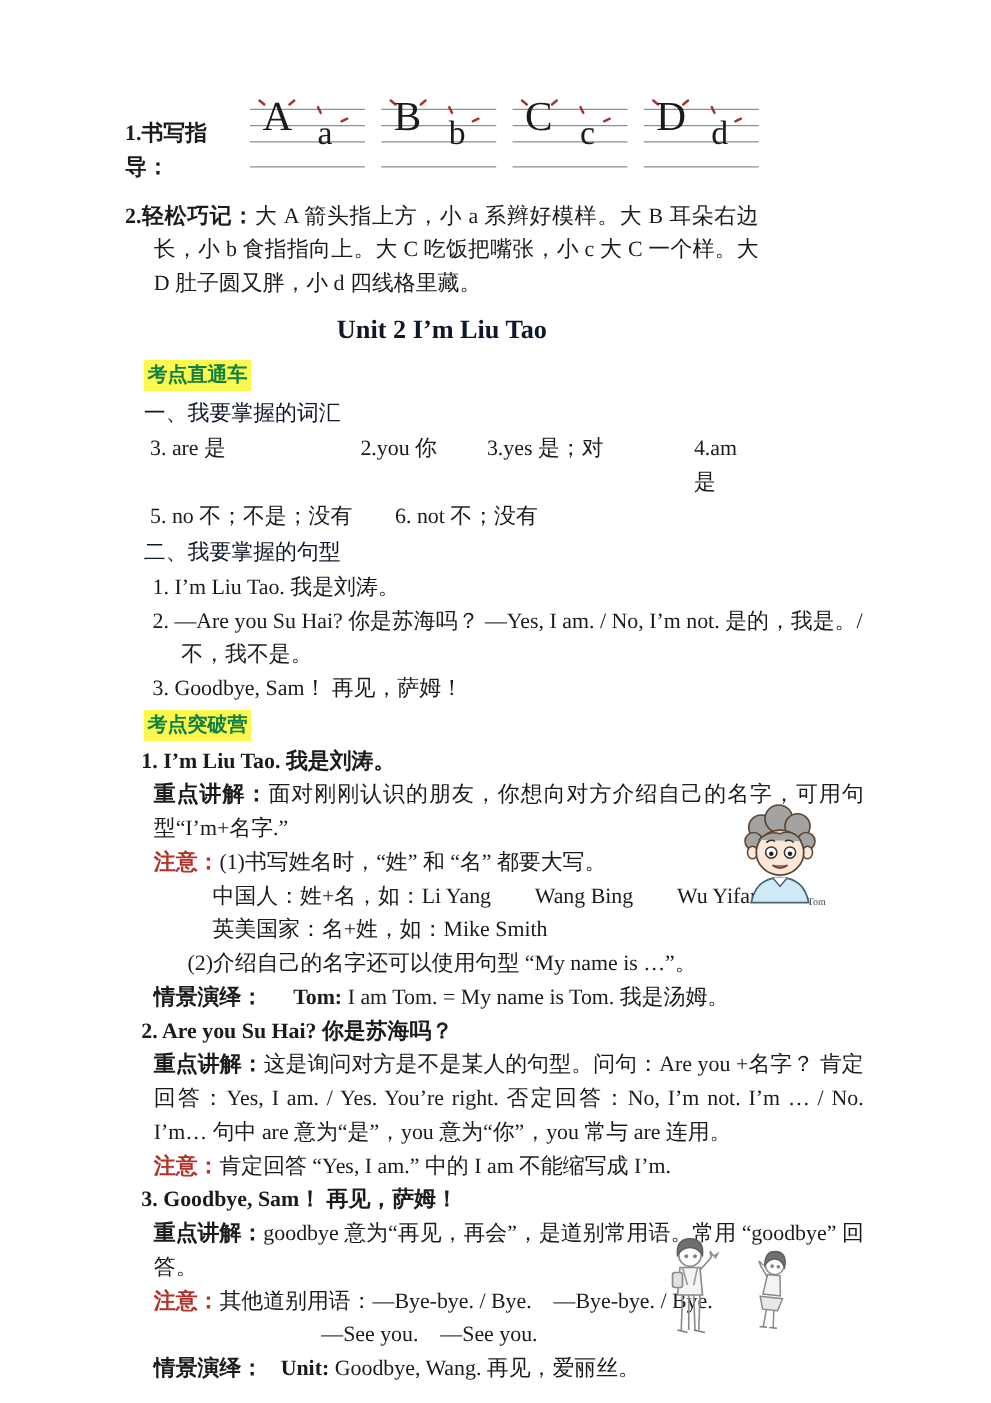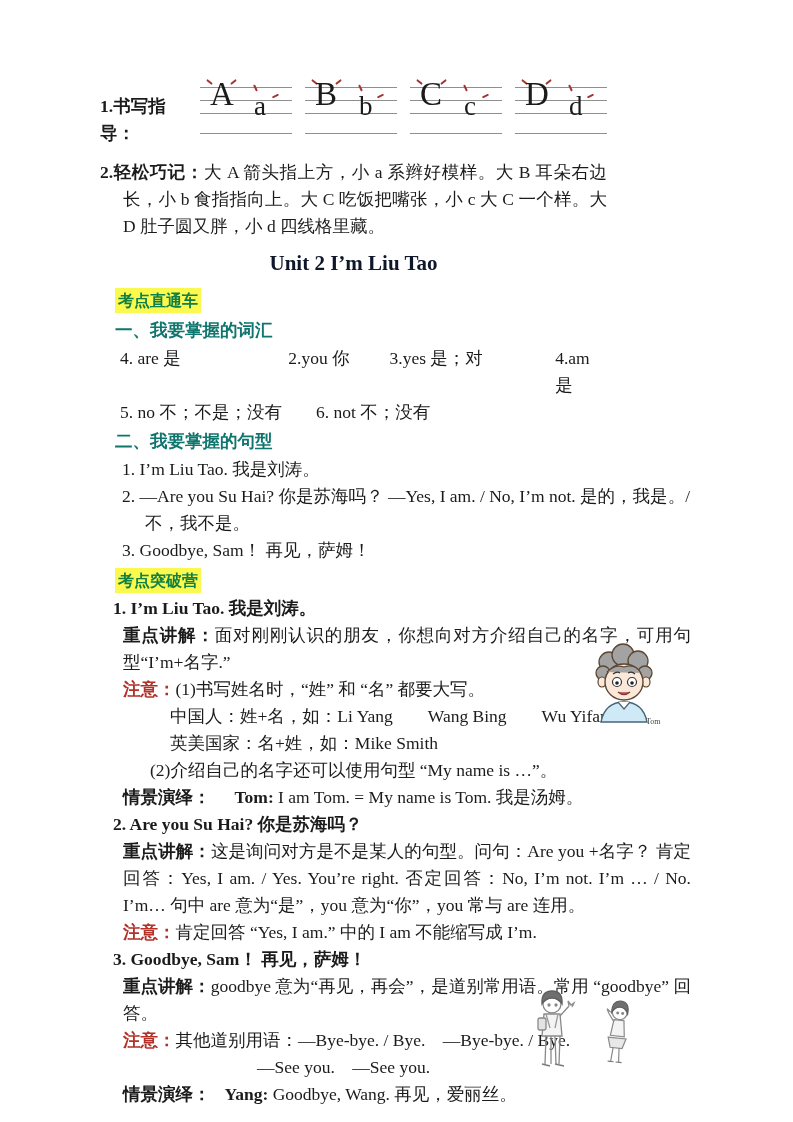--- a/index.html
+++ b/index.html
@@ -30,21 +30,21 @@
 
   
   .hang{padding-left:23px;text-indent:-23px;}
 
   
   .title{text-align:center;font-size:21px;font-weight:bold;line-height:30px;margin:8px 0 6px 0;color:#0f172a;}
 
   
   .badge{display:inline-block;margin:4px 0 2px 15px;padding:0 3px;background:#fbf84e;
          color:#0e7f45;font-weight:bold;font-size:16px;line-height:25px;}
-  .h-blue{color:#0f766e;font-weight:bold;margin:2px 0 1px 15px;}
+  .h-blue{color:#0f172a;font-weight:normal;margin:2px 0 1px 15px;}
 
   
   .vrow{display:flex;margin-left:20px;}
   .vrow .c1{width:183px;}.vrow .c2{width:110px;}.vrow .c3{width:180px;}
   .vrow2 .c1{width:196px;}
 
   
   .plist p{margin-left:22px;padding-left:23px;text-indent:-23px;text-align:justify;width:568px;box-sizing:border-box;}
 
   
@@ -122,21 +122,21 @@
     </div>
   </div>
 
   <p class="hang justify"><b class="lbl">2.轻松巧记：</b><span>大 A 箭头指上方，小 a 系辫好模样。大 B 耳朵右边长，小 b 食指指向上。大 C 吃饭把嘴张，小 c 大 C 一个样。大 D 肚子圆又胖，小 d 四线格里藏。</span></p>
 
   <div class="title">Unit 2 I’m Liu Tao</div>
 
   <div><span class="badge">考点直通车</span></div>
   <p class="h-blue">一、我要掌握的词汇</p>
   <div class="vrow">
-    <span class="c1">4. are 是</span>
+    <span class="c1">3. are 是</span>
     <span class="c2">2.you 你</span>
     <span class="c3">3.yes 是；对</span>
     <span>4.am 是</span>
   </div>
   <div class="vrow vrow2">
     <span class="c1">5. no 不；不是；没有</span>
     <span>6. not 不；没有</span>
   </div>
   <p class="h-blue">二、我要掌握的句型</p>
   <div class="plist">
@@ -156,21 +156,21 @@
   <p class="blk"><b class="lbl">情景演绎：</b><b class="spk">Tom:</b> <span>I am Tom. = My name is Tom.  我是汤姆。</span></p>
 
   <p class="sec-h">2. Are you Su Hai?  你是苏海吗？</p>
   <p class="blk"><b class="lbl">重点讲解：</b><span>这是询问对方是不是某人的句型。问句：Are you +名字？ 肯定回答：Yes, I am. / Yes. You’re right.  否定回答：No, I’m not. I’m … / No. I’m…  句中 are 意为“是”，you 意为“你”，you 常与 are 连用。</span></p>
   <p class="blk"><b class="lbl red">注意：</b><span>肯定回答 “Yes, I am.” 中的 I am 不能缩写成 I’m.</span></p>
 
   <p class="sec-h">3. Goodbye, Sam！ 再见，萨姆！</p>
   <p class="blk"><b class="lbl">重点讲解：</b><span>goodbye 意为“再见，再会”，是道别常用语。常用 “goodbye” 回答。</span></p>
   <p class="blk"><b class="lbl red">注意：</b><span>其他道别用语：—Bye-bye. / Bye.　—Bye-bye. / Bye.</span></p>
   <p class="blk seeyou">—See you.　—See you.</p>
-  <p class="blk"><b class="lbl">情景演绎：</b><b class="spk tight">Yang:</b> <span>Goodbye, Wang.  再见，爱丽丝。</span></p>
+  <p class="blk"><b class="lbl">情景演绎：</b><b class="spk tight">Unit:</b> <span>Goodbye, Wang.  再见，爱丽丝。</span></p>
 
   <div class="img-abs tom-img">
     <svg width="84" height="86" viewBox="0 0 84 86">
       <g stroke="#5a4632" stroke-width="1.3" fill="#a3a3a3">
         <circle cx="26" cy="22" r="10"></circle>
           <circle cx="40" cy="15" r="11"></circle>
           <circle cx="55" cy="21" r="10"></circle>
         <circle cx="20" cy="33" r="7"></circle>
           <circle cx="62" cy="33" r="7"></circle>
       </g>

